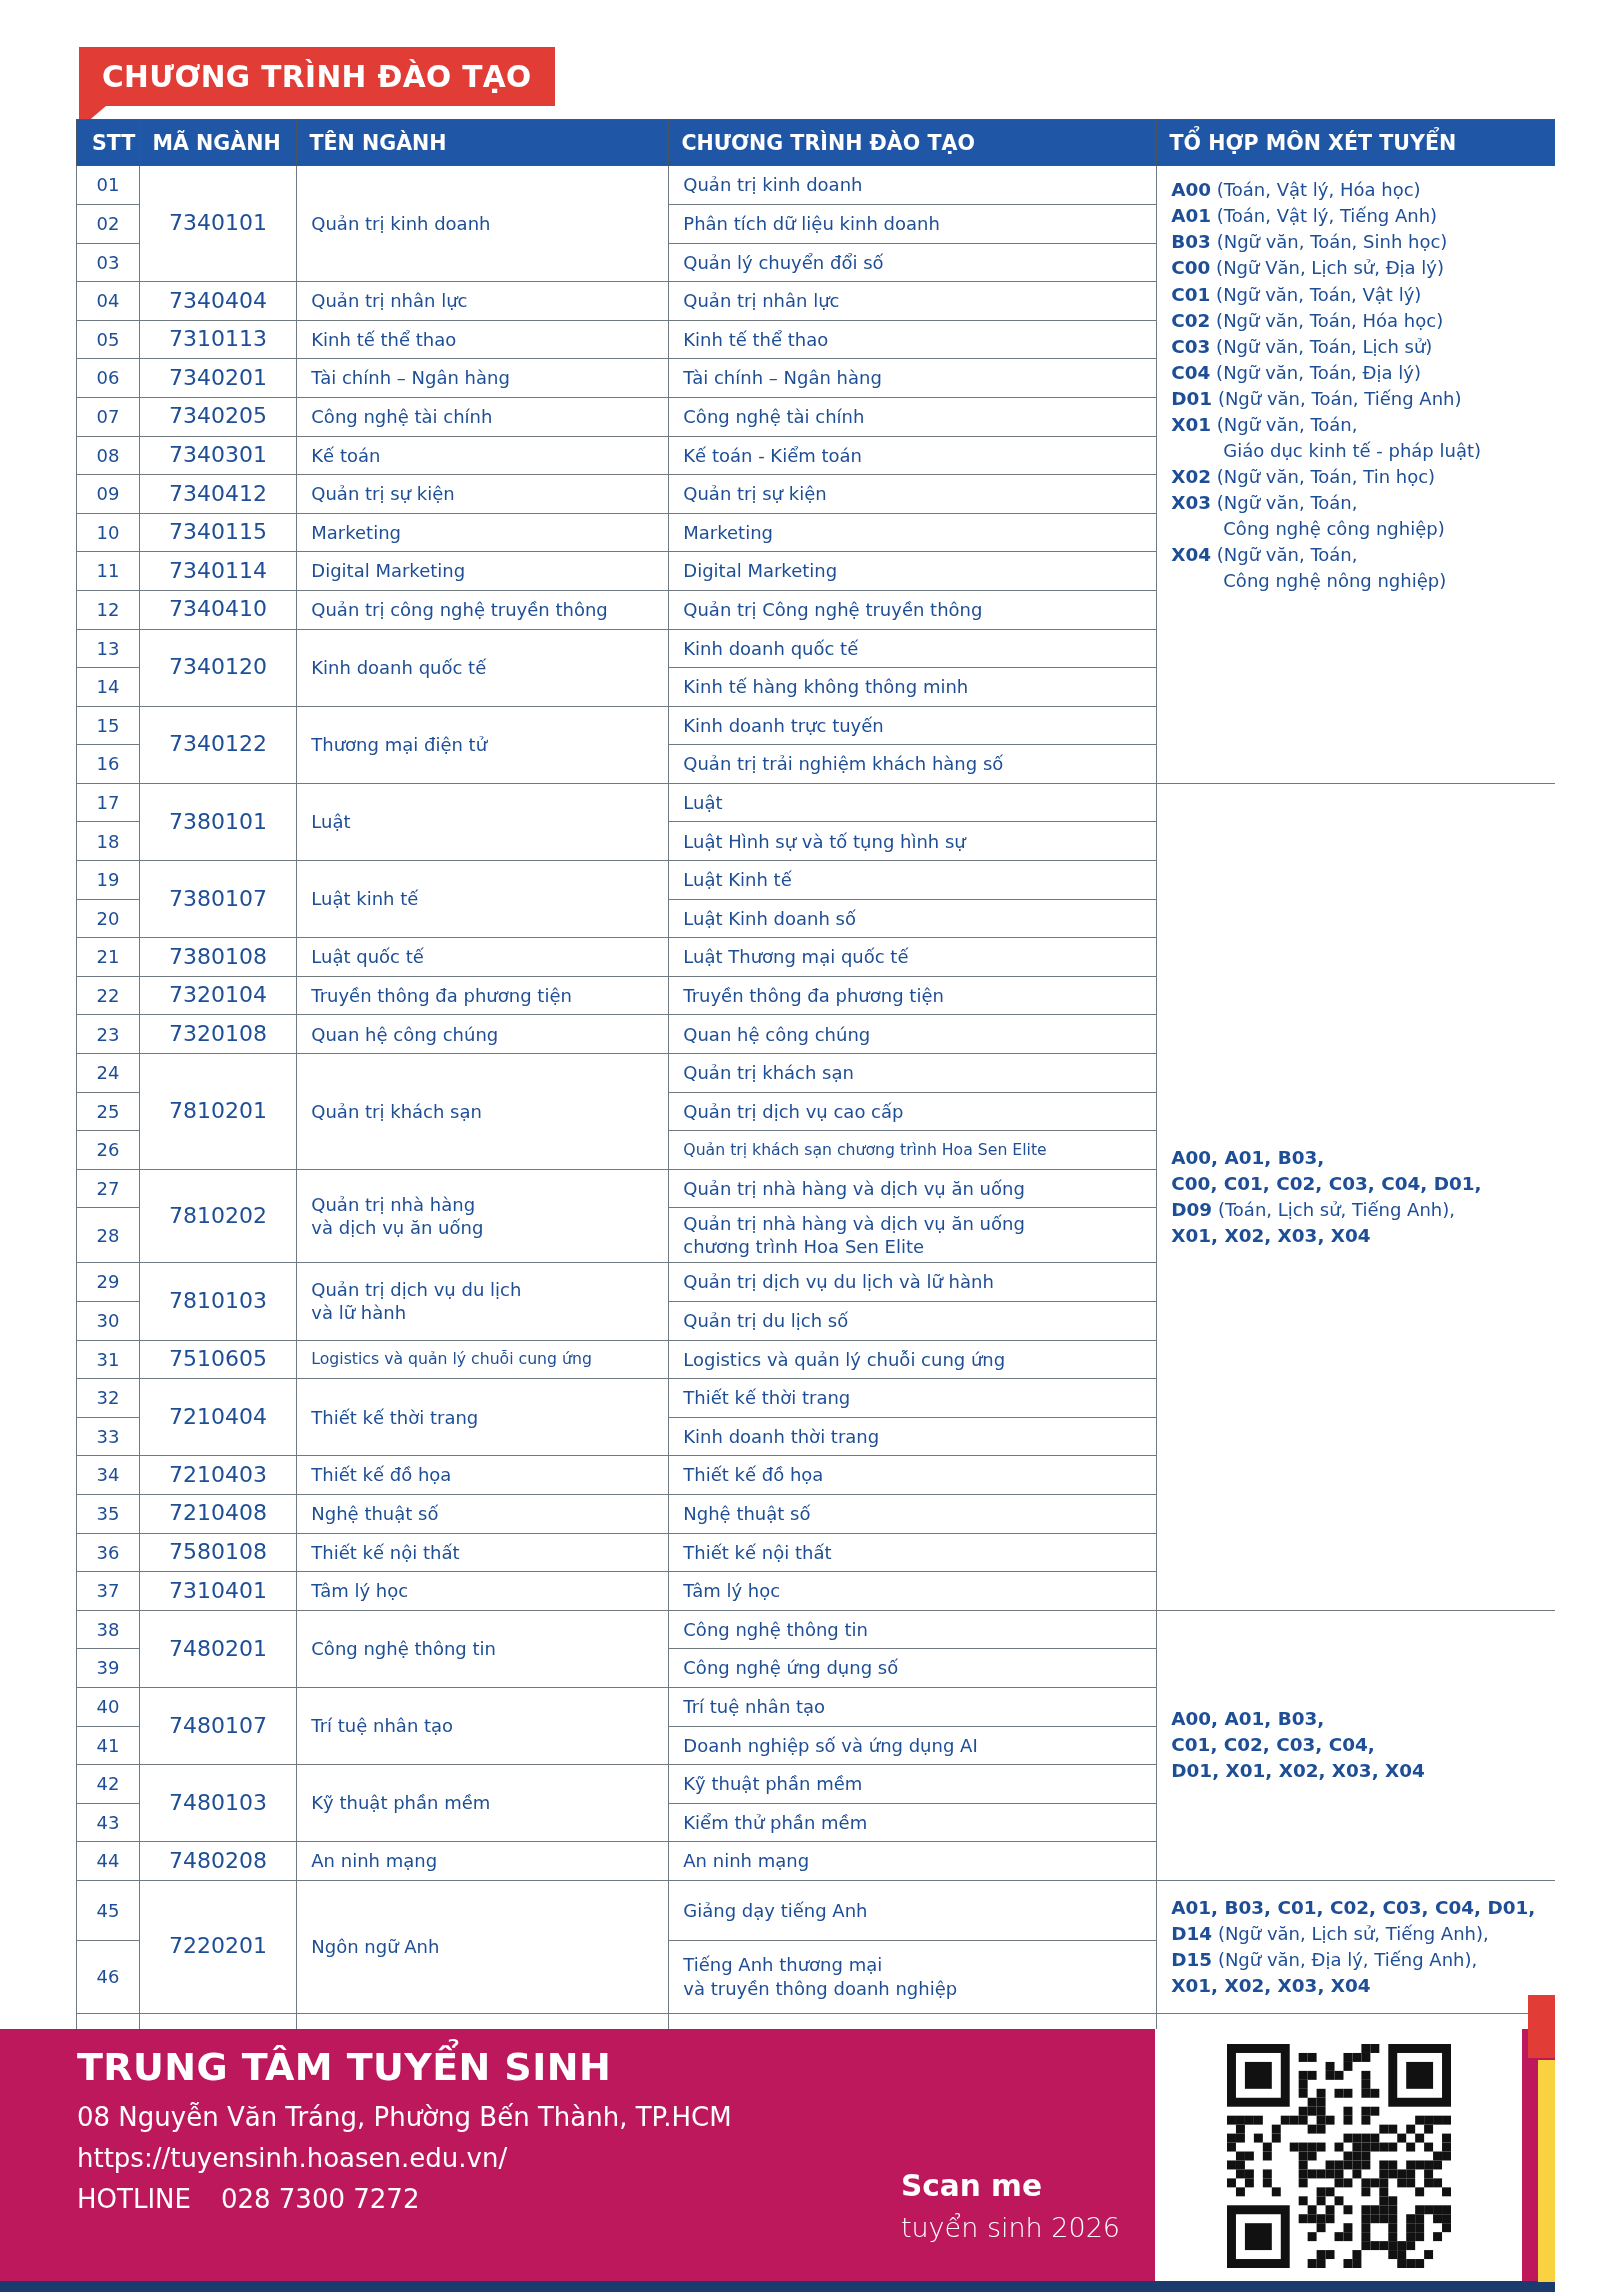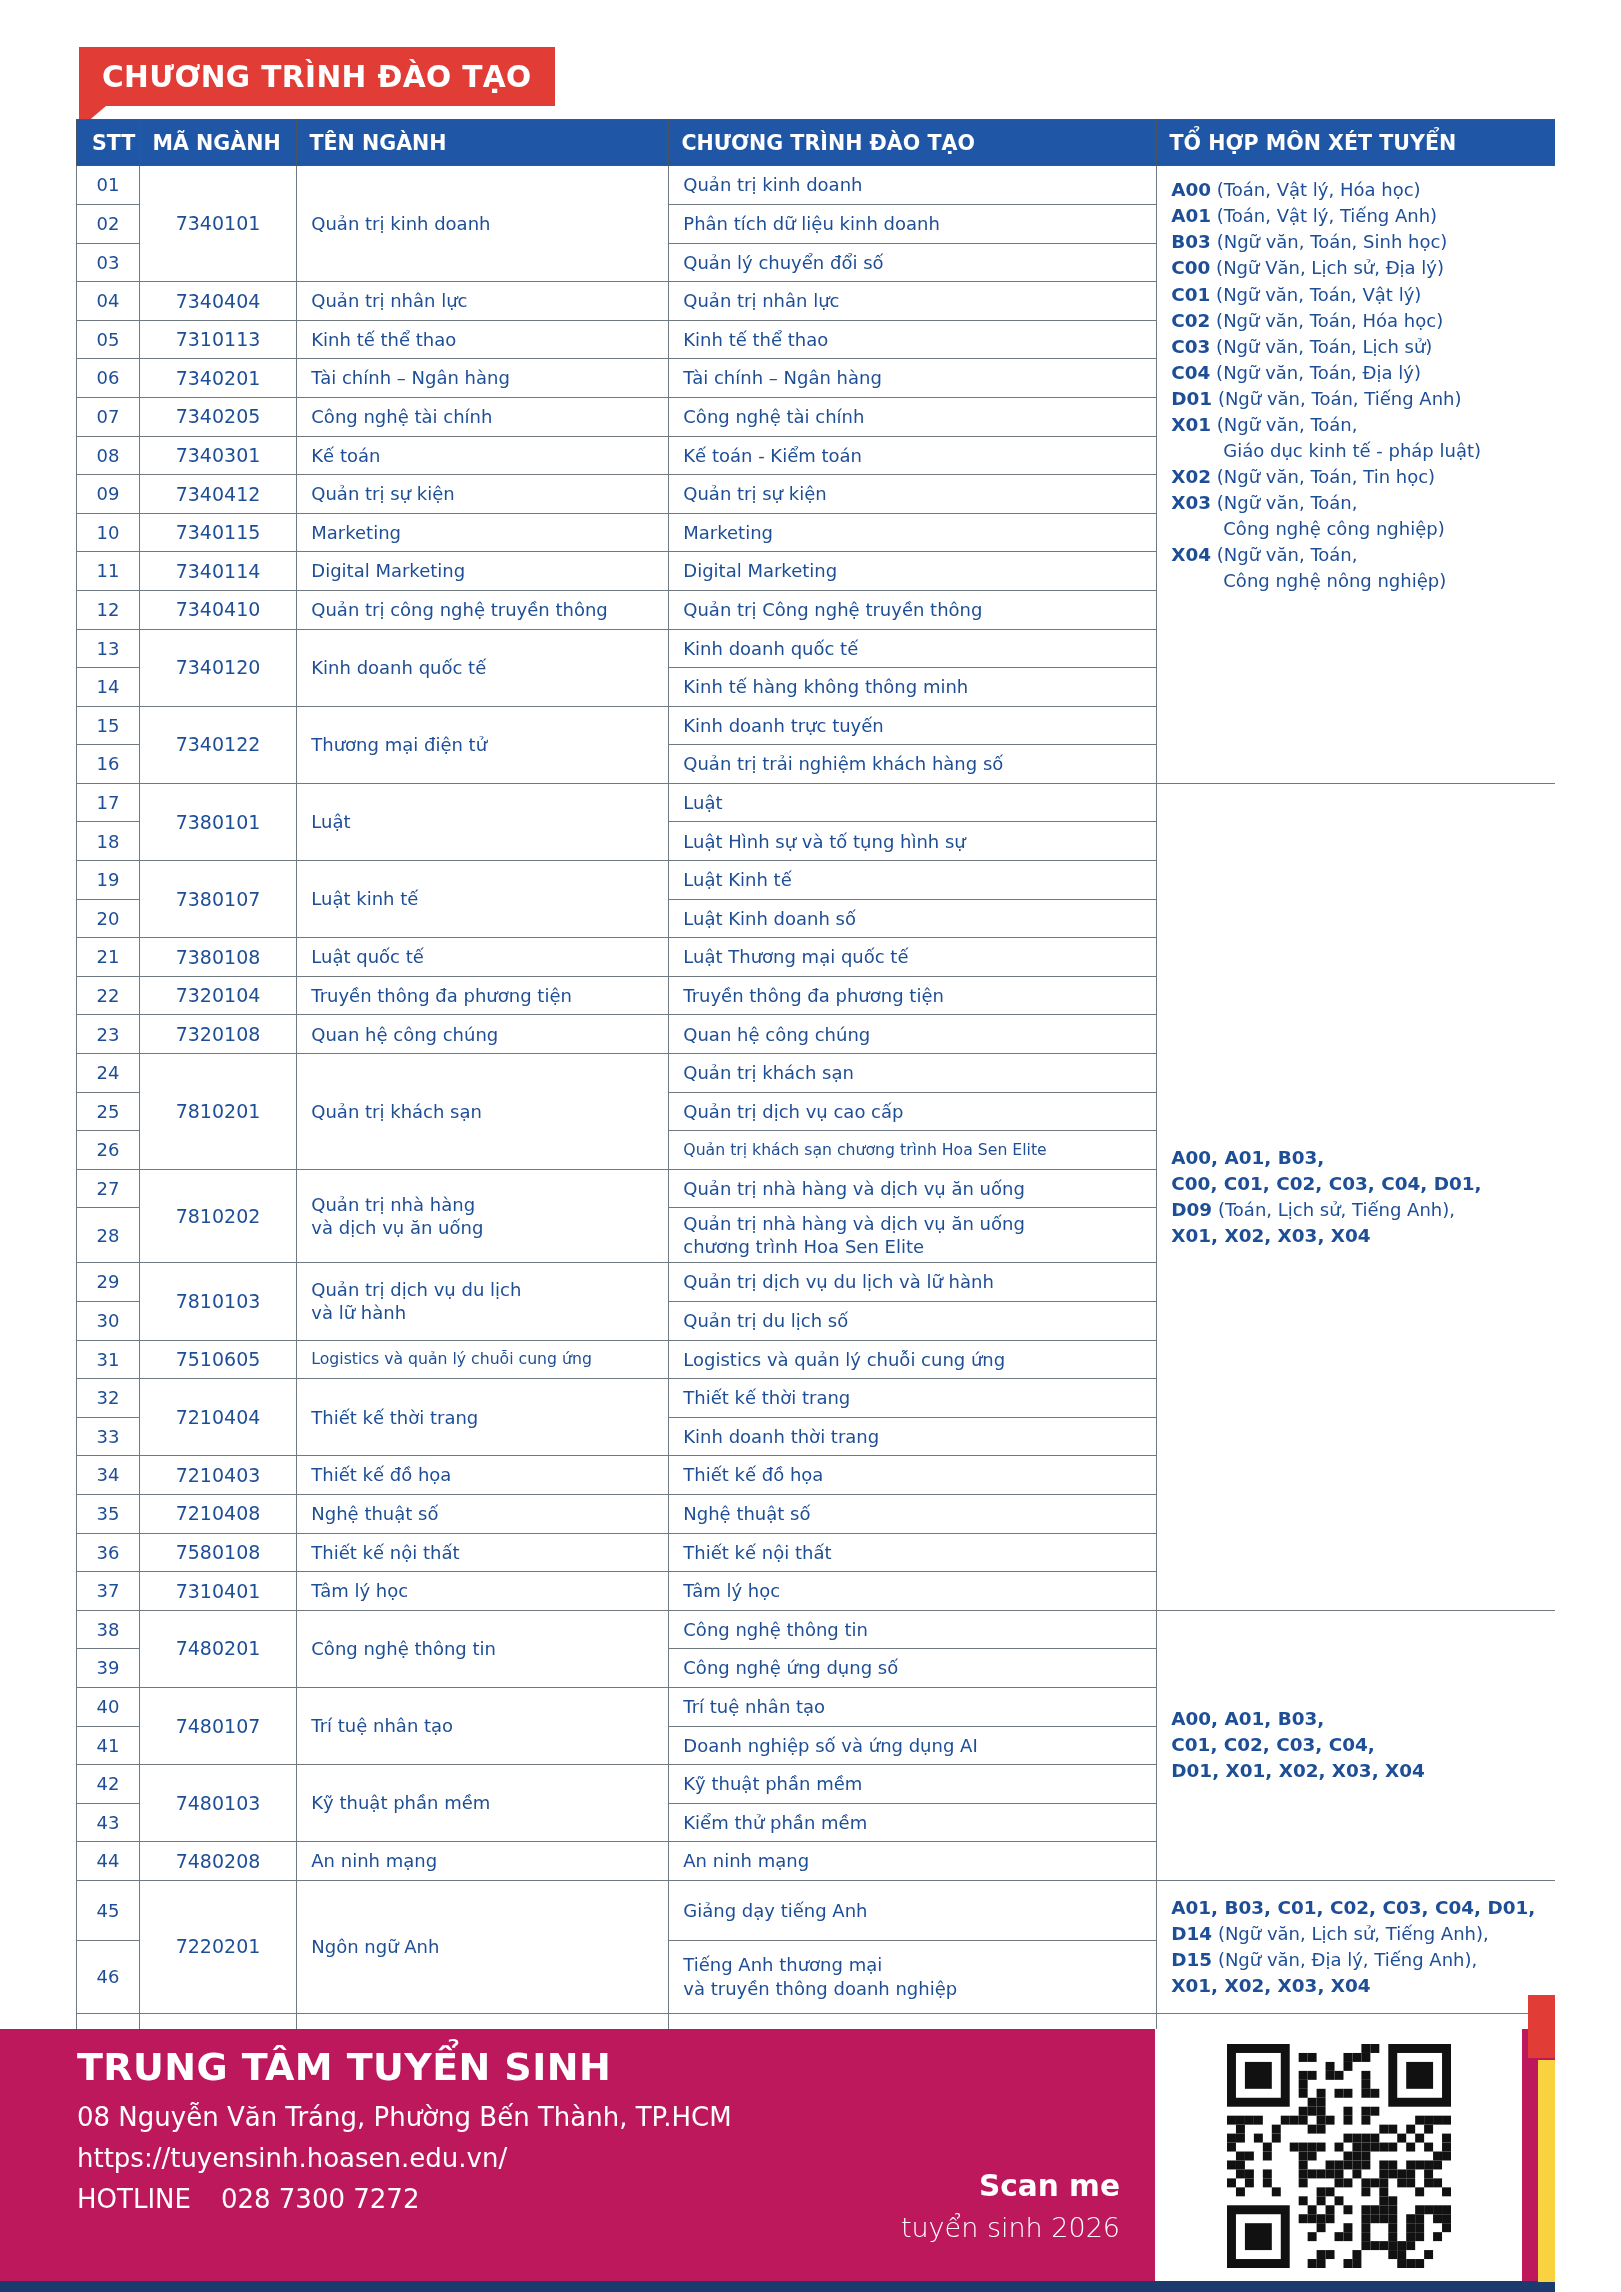--- a/index.html
+++ b/index.html
@@ -10,37 +10,37 @@
          font-size:29.6px;font-weight:800;letter-spacing:0.4px;padding:12.5px 23px;}
   .badge:after{content:"";position:absolute;left:0;top:100%;width:0;height:0;
          border-top:23px solid #e23c36;border-right:27px solid transparent;}
   
   table{position:absolute;left:76px;top:119px;width:1478px;border-collapse:collapse;table-layout:fixed;}
   th{background:#1f57a6;color:#fff;font-size:20.6px;font-weight:700;text-align:left;
      padding:10.7px 12.5px;border:0.9px solid #4a5560;}
   th.c{text-align:right;padding:10.7px 3.6px;}
   td{border:0.9px solid #707880;color:#1d4e96;font-size:18px;line-height:1.3;padding:3.6px 9px;vertical-align:middle;}
   td.stt{text-align:center;height:34px;padding:1.8px;}
-  td.code{text-align:center;font-weight:500;font-size:19px;}
+  td.code{text-align:center;font-weight:500;font-size:22px;}
   td.name{font-weight:500;padding-left:14.3px;}
   td.prog{padding-left:14.3px;}
   td.sm{font-size:15.7px;}
   td.combo{padding:9px 7.2px 9px 14.3px;}
   td.combo.top{vertical-align:top;padding-top:10.7px;}
   .cl{line-height:1.42;}
   .cl b{font-size:18.4px;font-weight:700;}
   .cl.ind{padding-left:52px;}
   tbody tr.tall td{padding-top:12.5px;padding-bottom:12.5px;}
   
   .footer{position:absolute;left:0;top:2029px;width:1622px;height:263px;background:#be185d;}
   .ftext{position:absolute;left:77px;top:16px;color:#fff;}
   .ftitle{font-size:38px;font-weight:800;letter-spacing:0.4px;margin-bottom:13.4px;}
   .fline{font-size:26px;margin-bottom:10.7px;font-weight:400;}
   .hot span+span{margin-left:30px;}
-  .scan{position:absolute;right:502px;top:140px;color:#fff;text-align:right;}
+  .scan{position:absolute;right:502px;top:140px;color:#fff;}
   .scan1{font-size:29.6px;font-weight:700;margin-bottom:9px;}
   .scan2{font-size:27px;font-weight:300;}
   .qrbox{position:absolute;left:1155px;top:0;width:367px;height:253px;background:#fff;
          display:flex;align-items:center;justify-content:center;}
   .qr{width:224px;height:224px;}
   .strip{position:absolute;left:0;top:2281px;width:1622px;height:11.6px;background:#1b3a6d;}
   .redsq{position:absolute;left:1528px;top:1995px;width:94px;height:63px;background:#e23c36;}
   .yellowsq{position:absolute;left:1538px;top:2060px;width:84px;height:222px;background:#f8d33f;}
 </style>
 </head>

